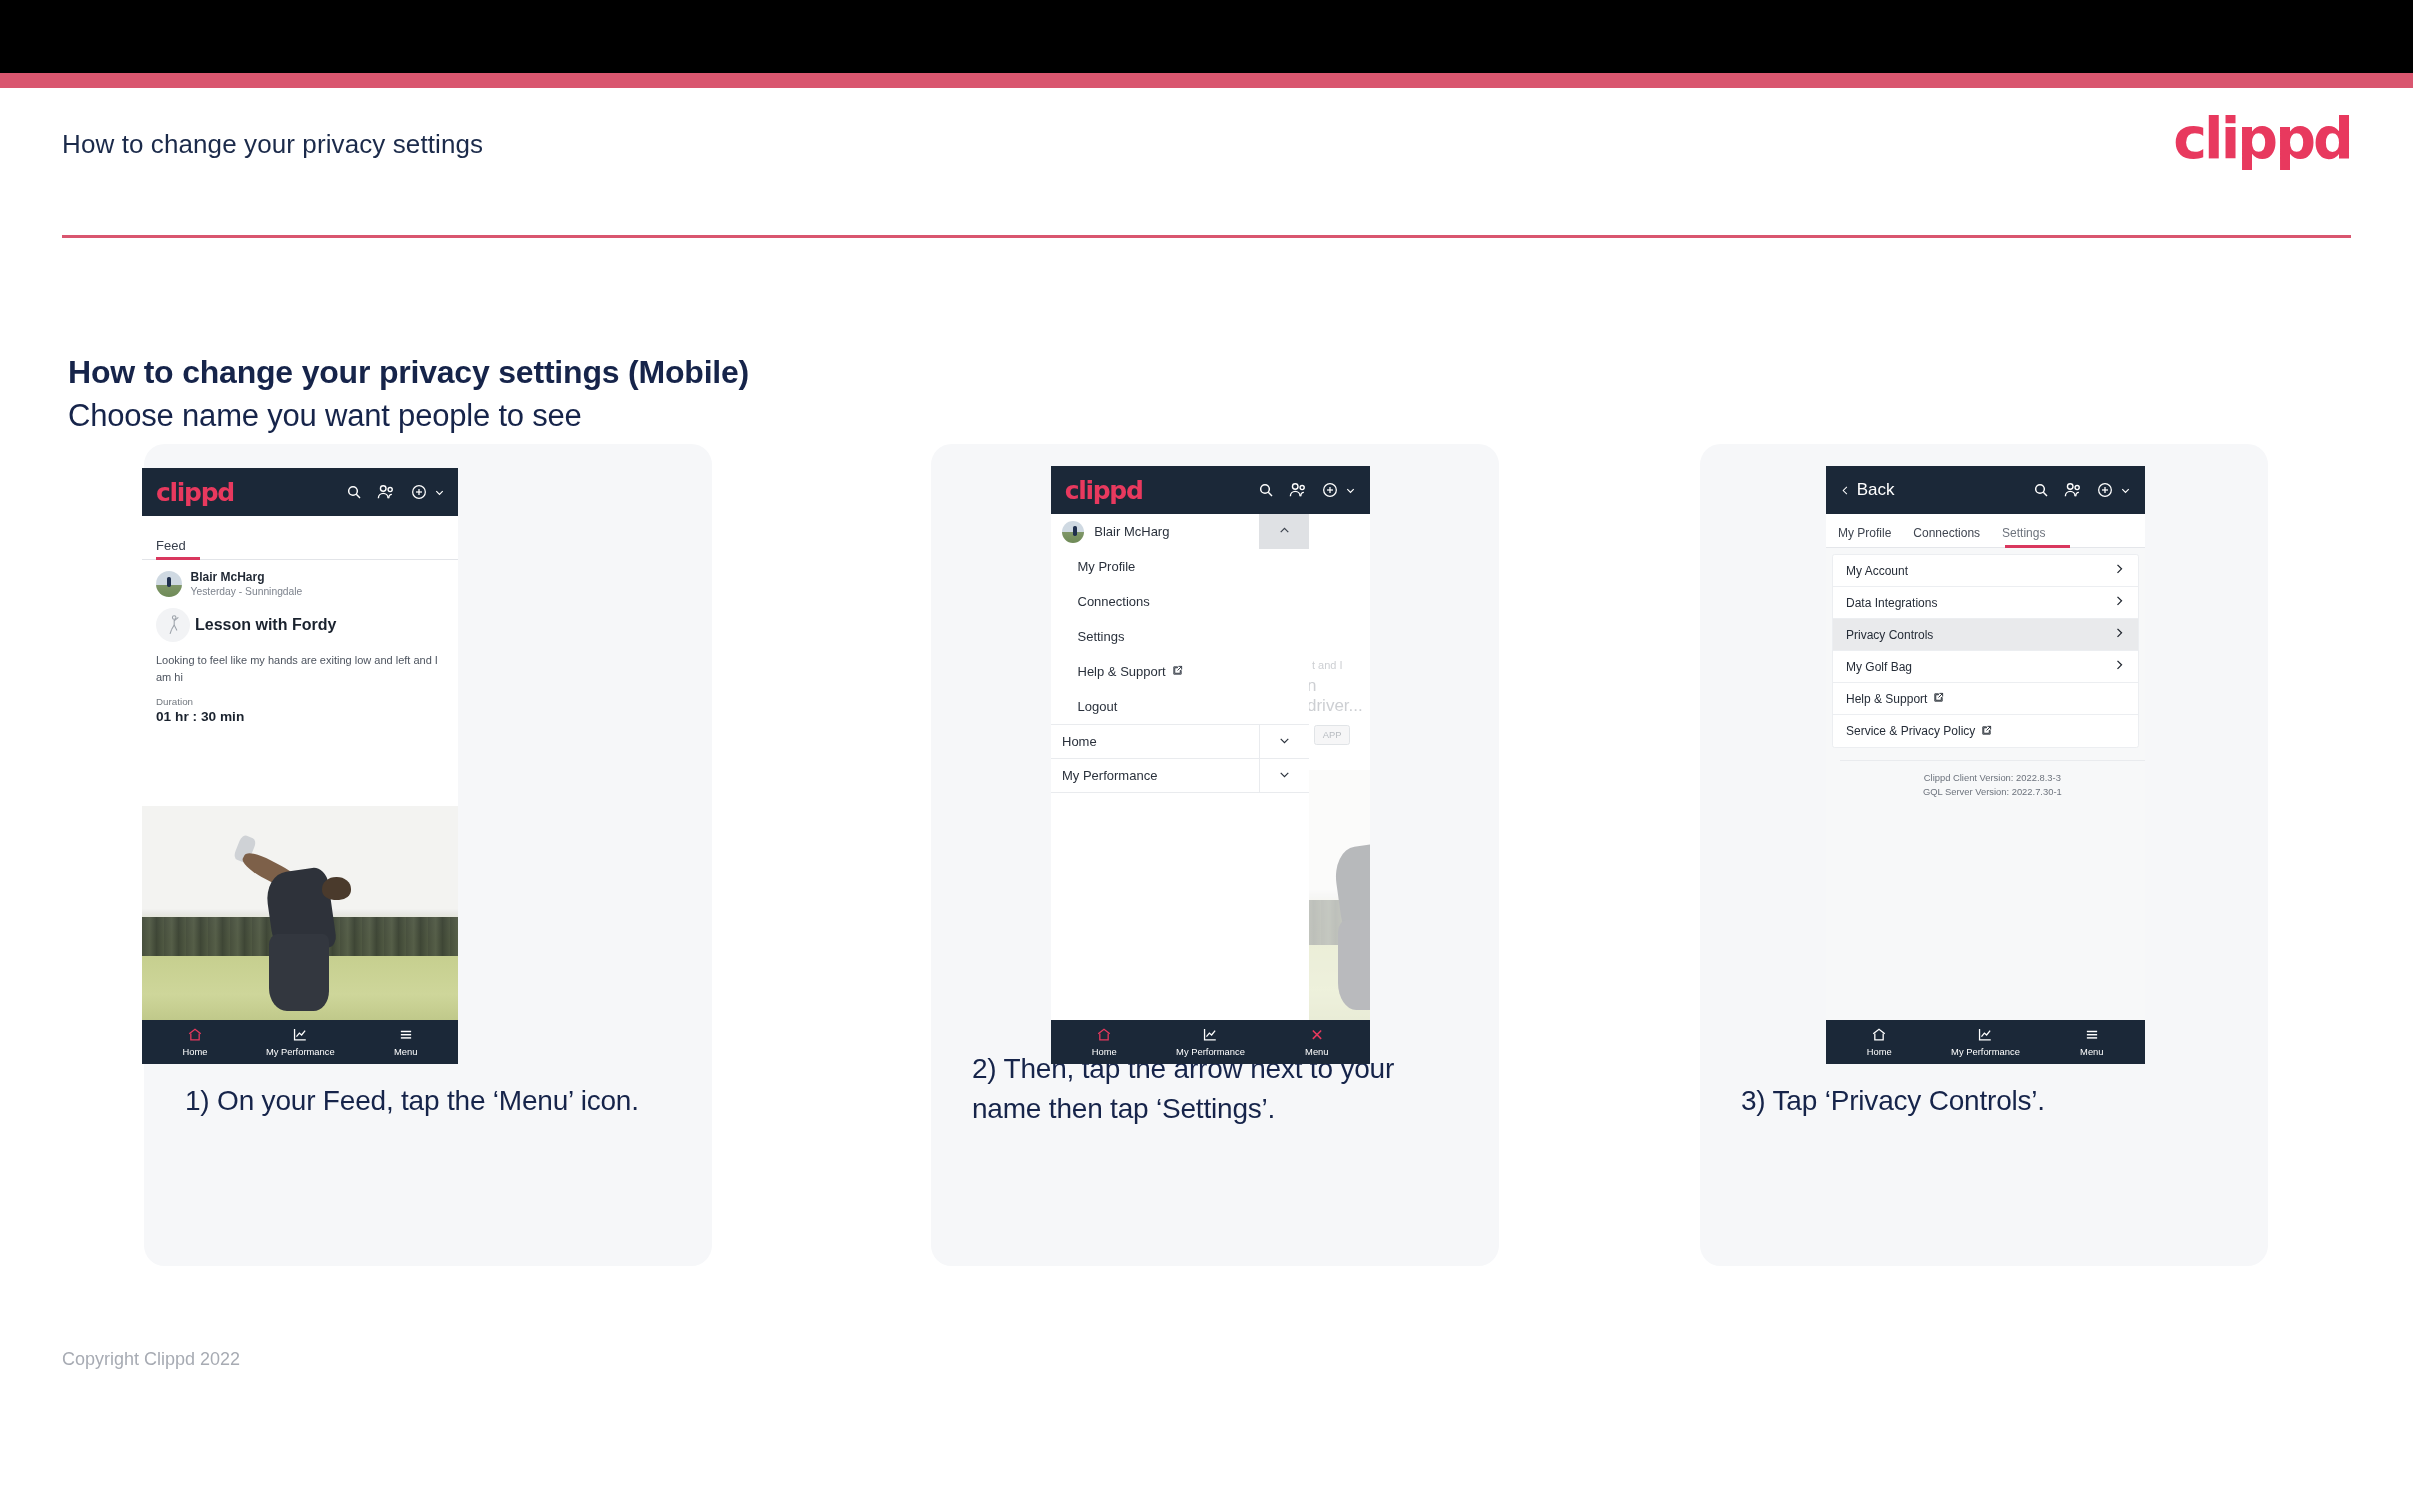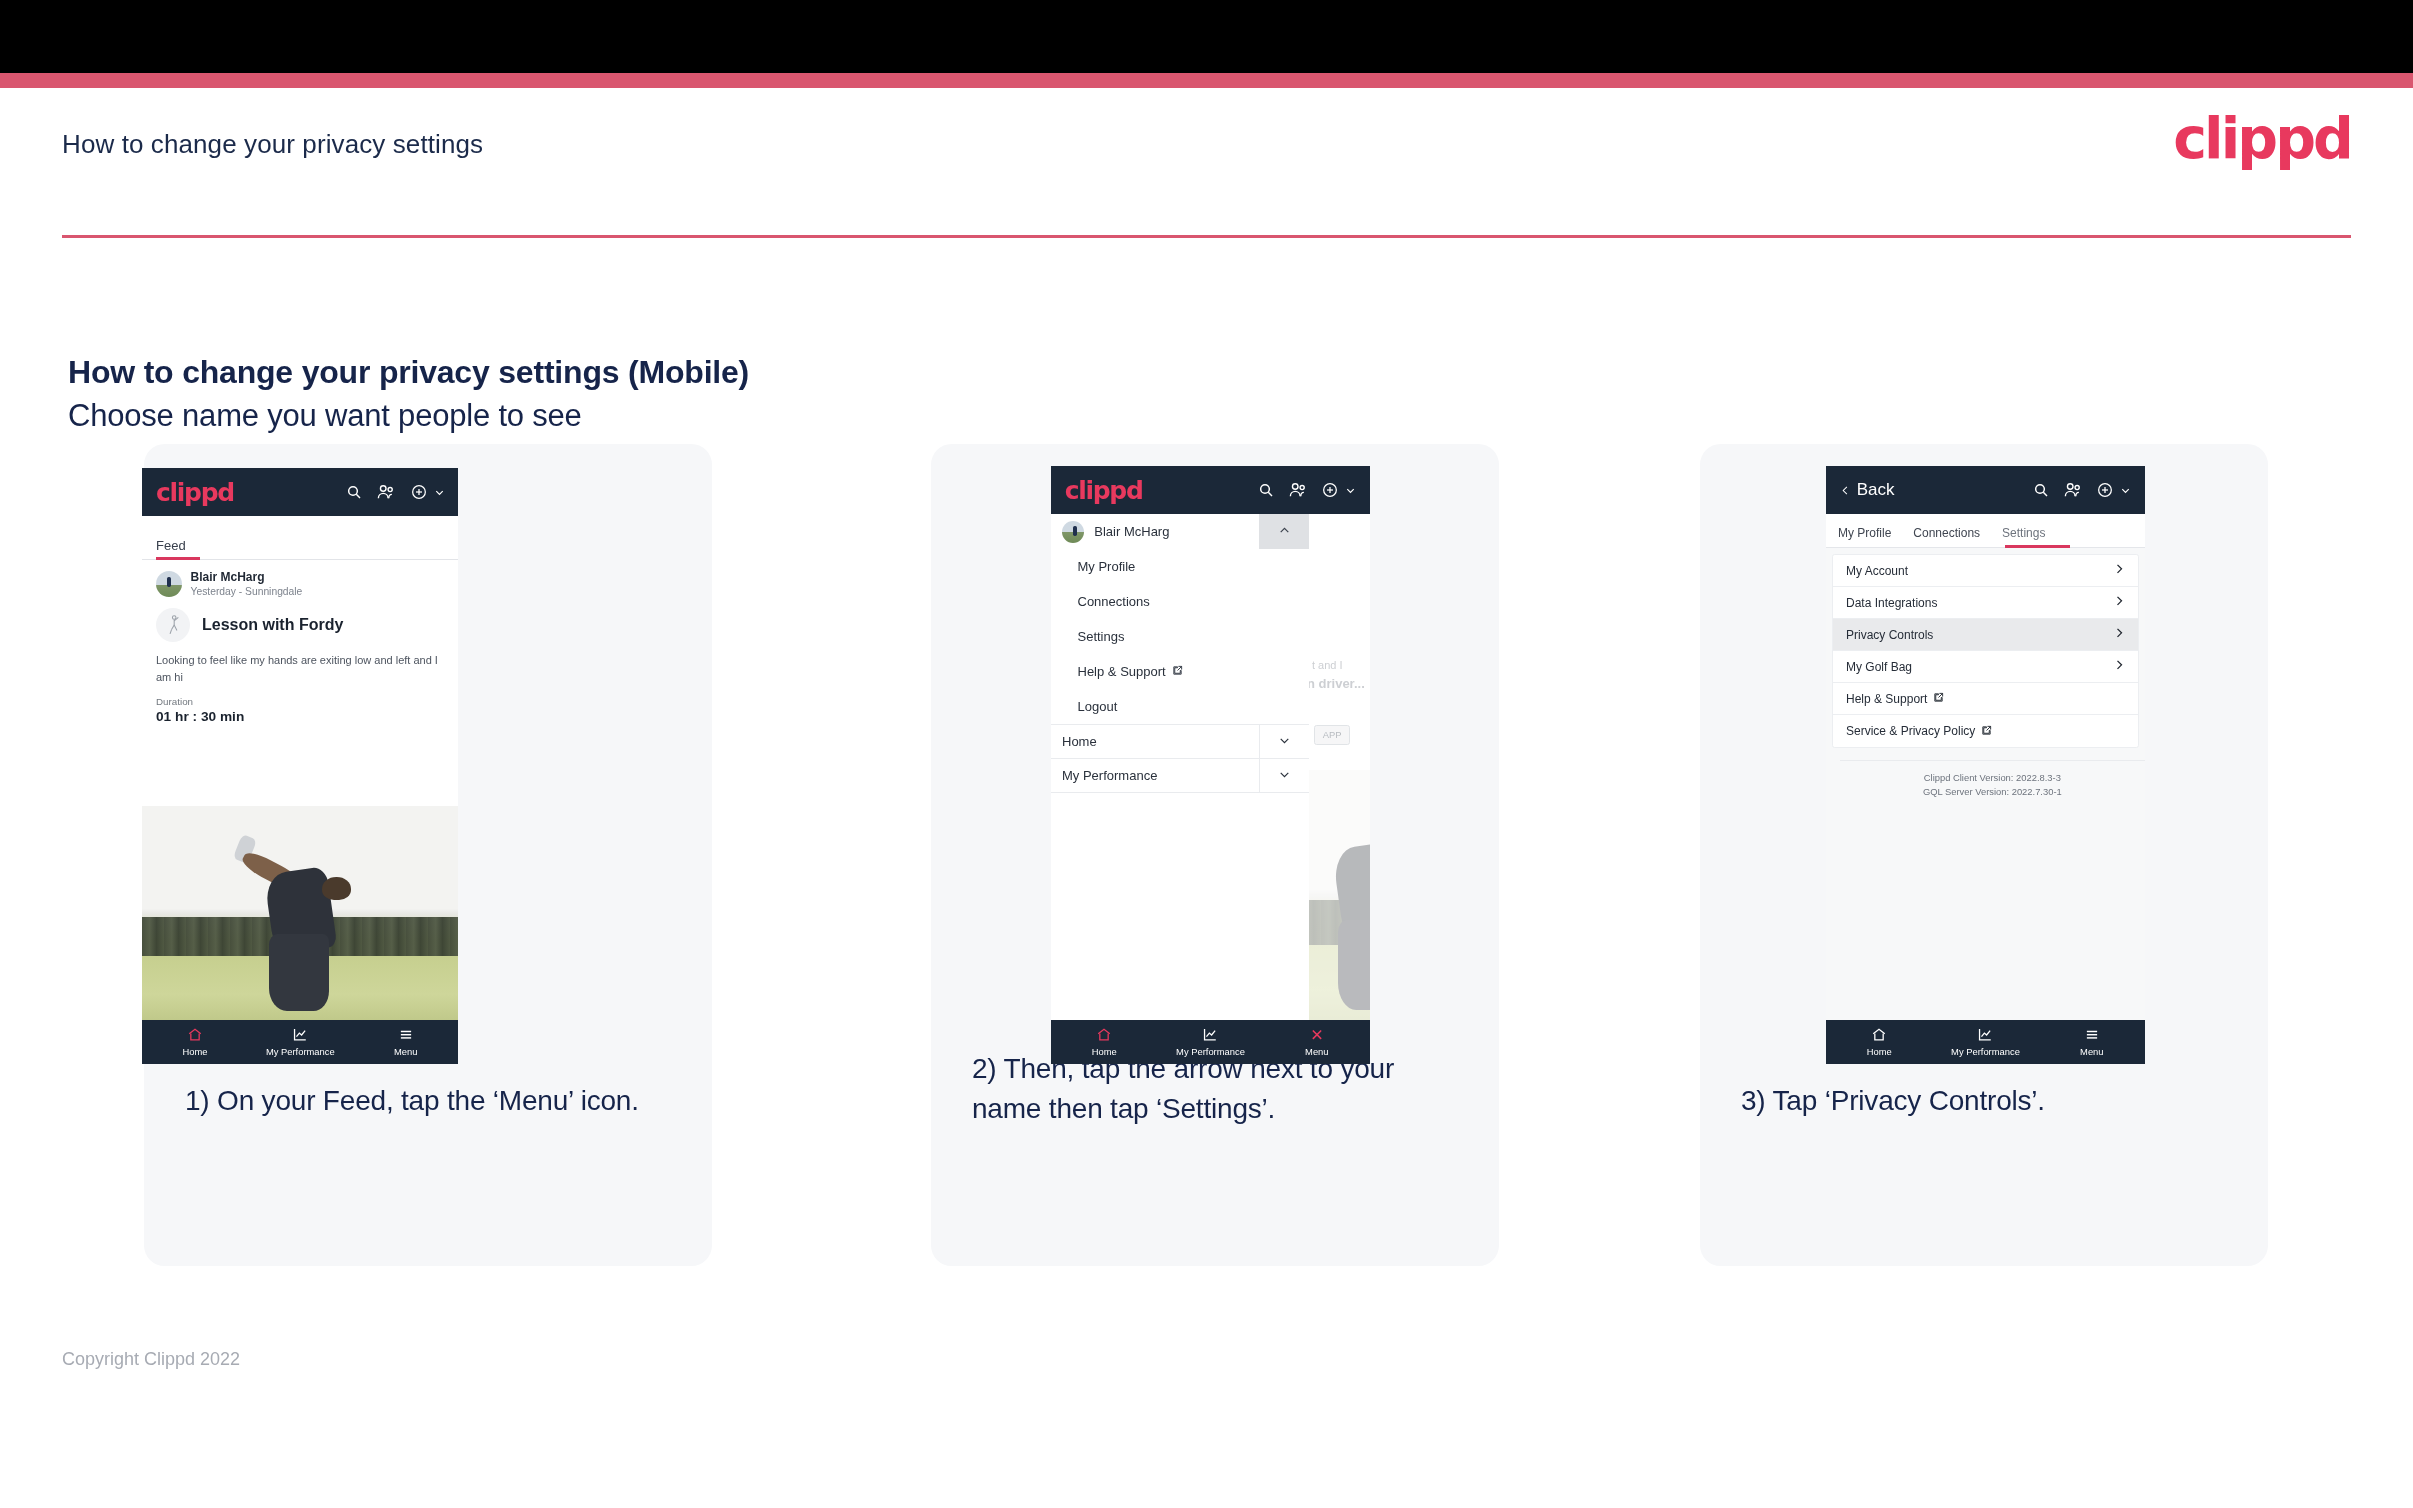--- a/index.html
+++ b/index.html
@@ -75,21 +75,21 @@
 
   
   .post { padding:10.3px 13.7px 0 13.7px; }
   .post-user { display:flex; align-items:center; gap:8.5px; }
   .avatar { width:26px; height:26px; border-radius:50%; overflow:hidden; flex:0 0 auto;
             background:linear-gradient(180deg,#cfd9e2 0%,#cfd9e2 52%,#7f9668 52%,#6e8a57 100%); position:relative; }
   .avatar::after { content:""; position:absolute; left:11px; top:5.1px; width:4.3px; height:10.3px;
             background:#20304e; border-radius:1.7px; }
   .post-name { font-size:12px; font-weight:bold; color:#1f2733; line-height:1.25; }
   .post-meta { font-size:10.3px; color:#7d838d; line-height:1.3; }
-  .post-title-row { display:flex; align-items:center; gap:12px; margin-top:9.4px;text-align:right; }
+  .post-title-row { display:flex; align-items:center; gap:5px; margin-top:9.4px;text-align:right; }
   .swing-icon { width:34px; height:34px; border-radius:50%; background:#f2f3f5;
                 display:flex; align-items:center; justify-content:center; flex:0 0 auto; }
   .post-title { font-size:16px; font-weight:bold; color:#1a222e; }
   .post-body { font-size:11px; color:#4d545f; line-height:1.5; margin-top:10.3px; }
   .post-dur-label { font-size:9.8px; color:#72787f; margin-top:11px; }
   .post-dur-value { font-size:13.7px; font-weight:bold; color:#1a222e; margin-top:1.7px; }
 
   
   .photo { position:relative; width:100%; overflow:hidden;
            background:linear-gradient(180deg,#f3f3f1 0%,#f3f3f1 48%,#e9e9e6 50%,#cdd49f 63%,#c5cf93 100%); }
@@ -284,21 +284,21 @@
 
         <div style="position:absolute; left:0; top:48px; right:0; bottom:44px; background:#fff;">
           <div class="photo" style="position:absolute; left:50%; right:0; top:256px; bottom:0; opacity:.55;">
             <div class="trees"></div>
             <div class="fairway"></div>
             <div class="golfer-body"></div>
 
             <div class="golfer-legs"></div>
           </div>
           <div style="position:absolute; left:261px; top:145px; font-size:11px; color:#aeb2b8;">t and I</div>
-          <div style="position:absolute; left:256px; top:162px; font-size:13px; color:#aeb2b8;font-weight:bold;">n driver...</div>
+          <div style="position:absolute; left:256px; top:162px; font-size:17px; color:#aeb2b8;">n driver...</div>
           <div style="position:absolute; left:263px; top:211px; font-size:9.4px; color:#8d939b;
                       border:0.9px solid #cfd3d8; border-radius:2.6px; padding:3.4px 7.7px; background:#f0f1f3;">APP</div>
           <div class="dim" style="background:rgba(255,255,255,.38);"></div>
         </div>
 
         <div class="appbar" style="position:relative; z-index:3;">
           <div class="logo">clippd</div>
           <div class="icons">
             <span>
               <svg width="16" height="16" viewBox="0 0 24 24" fill="none" stroke="#fff" stroke-width="2.2">

